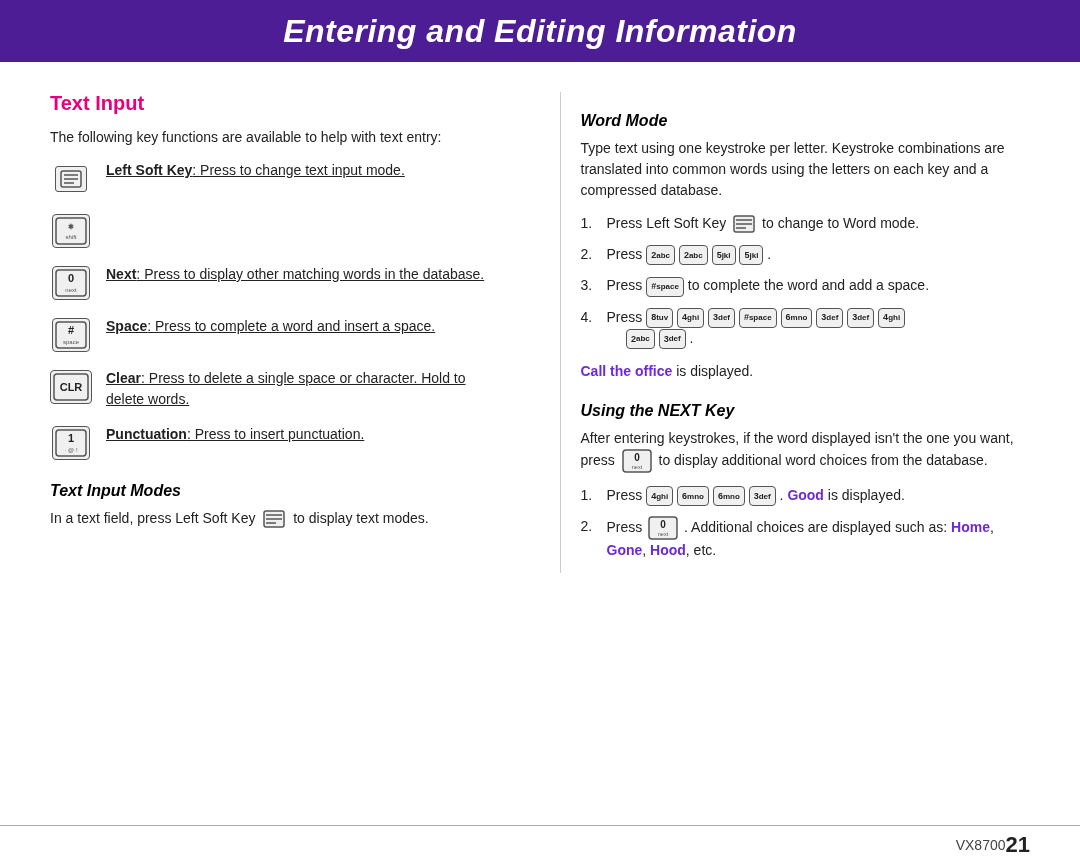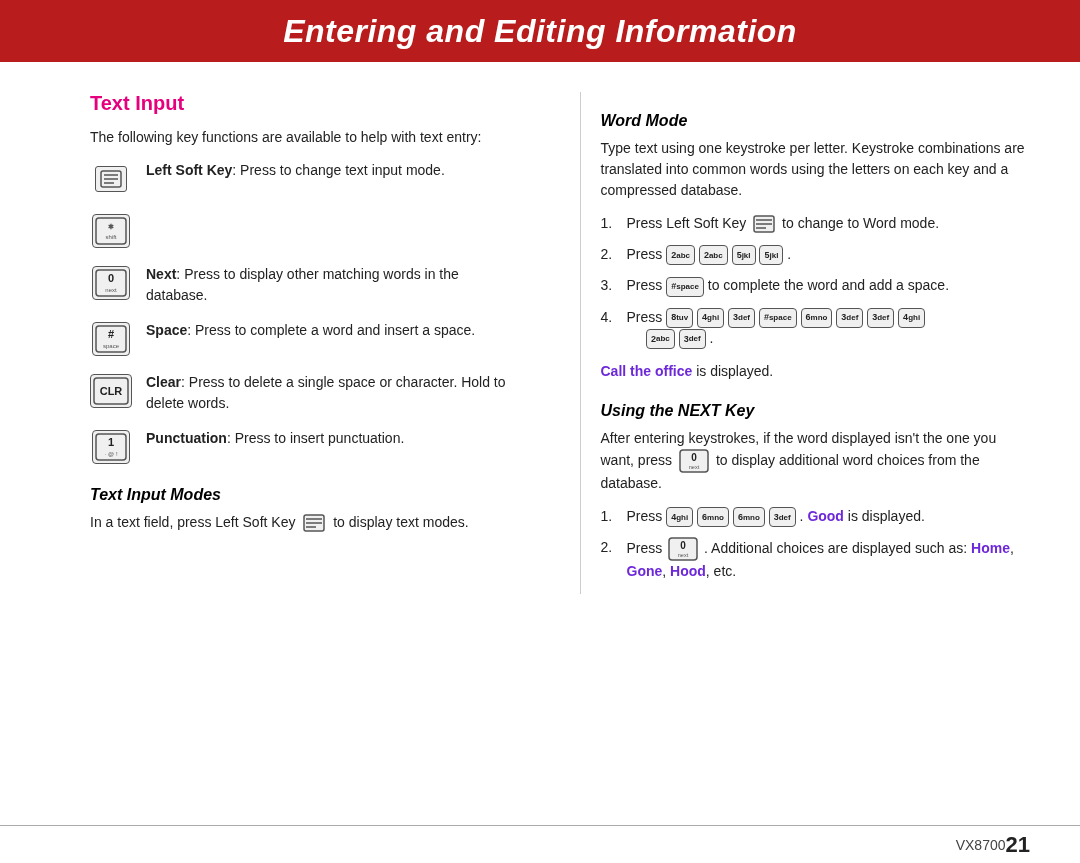--- a/index.html
+++ b/index.html
@@ -7,21 +7,21 @@
       width: 1080px;
       height: 863px;
       font-family: Arial, Helvetica, sans-serif;
       background: #ffffff;
       overflow: hidden;
       position: relative;
     }
 
     
     .header {
-      background: #b91c1c;
+      background: #4c1d95;
       width: 100%;
       height: 62px;
       display: flex;
       align-items: center;
       justify-content: center;
     }
     .header-title {
       color: #ffffff;
       font-size: 32px;
       font-weight: bold;
@@ -33,21 +33,20 @@
     .content {
       display: flex;
       flex-direction: row;
       padding: 30px 50px 20px 50px;
       gap: 40px;
     }
 
     .left-col {
       flex: 1;
       padding-right: 20px;
-      margin-left: 40px;
     }
 
     .right-col {
       flex: 1;
       padding-left: 20px;
       border-left: 1px solid #ccc;
     }
 
     .section-title {
       color: #e6007e;
@@ -89,20 +88,21 @@
       height: 38px;
       display: flex;
       align-items: center;
       justify-content: center;
     }
     .key-desc {
       font-size: 14px;
       line-height: 1.5;
       color: #222;
       flex: 1;
+      text-decoration: underline;
     }
     .key-desc strong {
       font-weight: bold;
     }
 
     
     .btn-key {
       display: inline-flex;
       align-items: center;
       justify-content: center;

